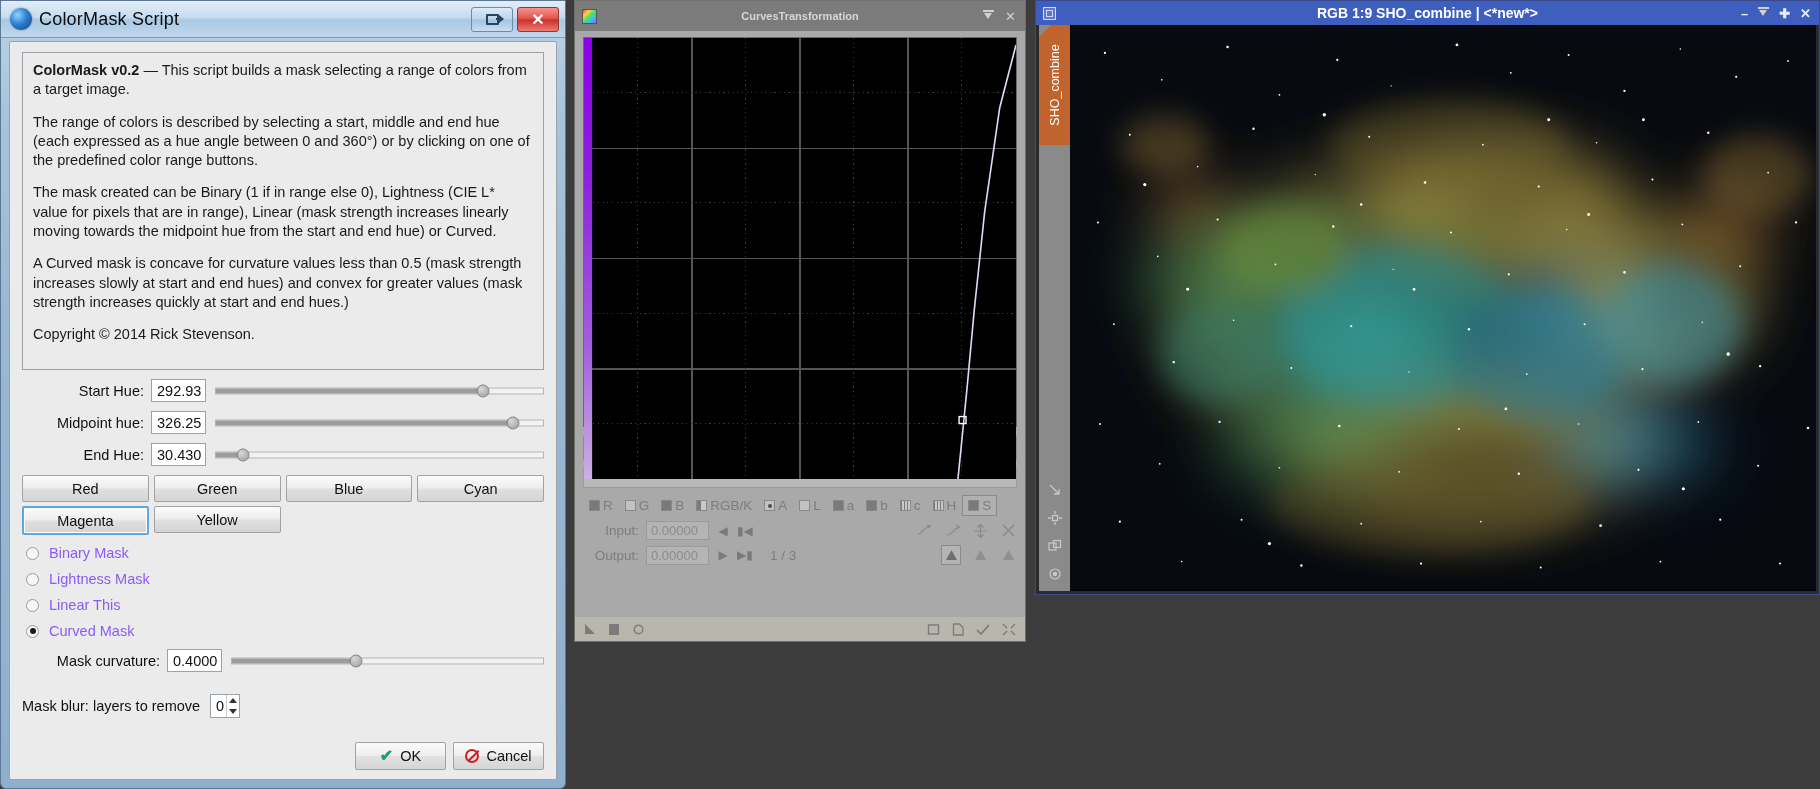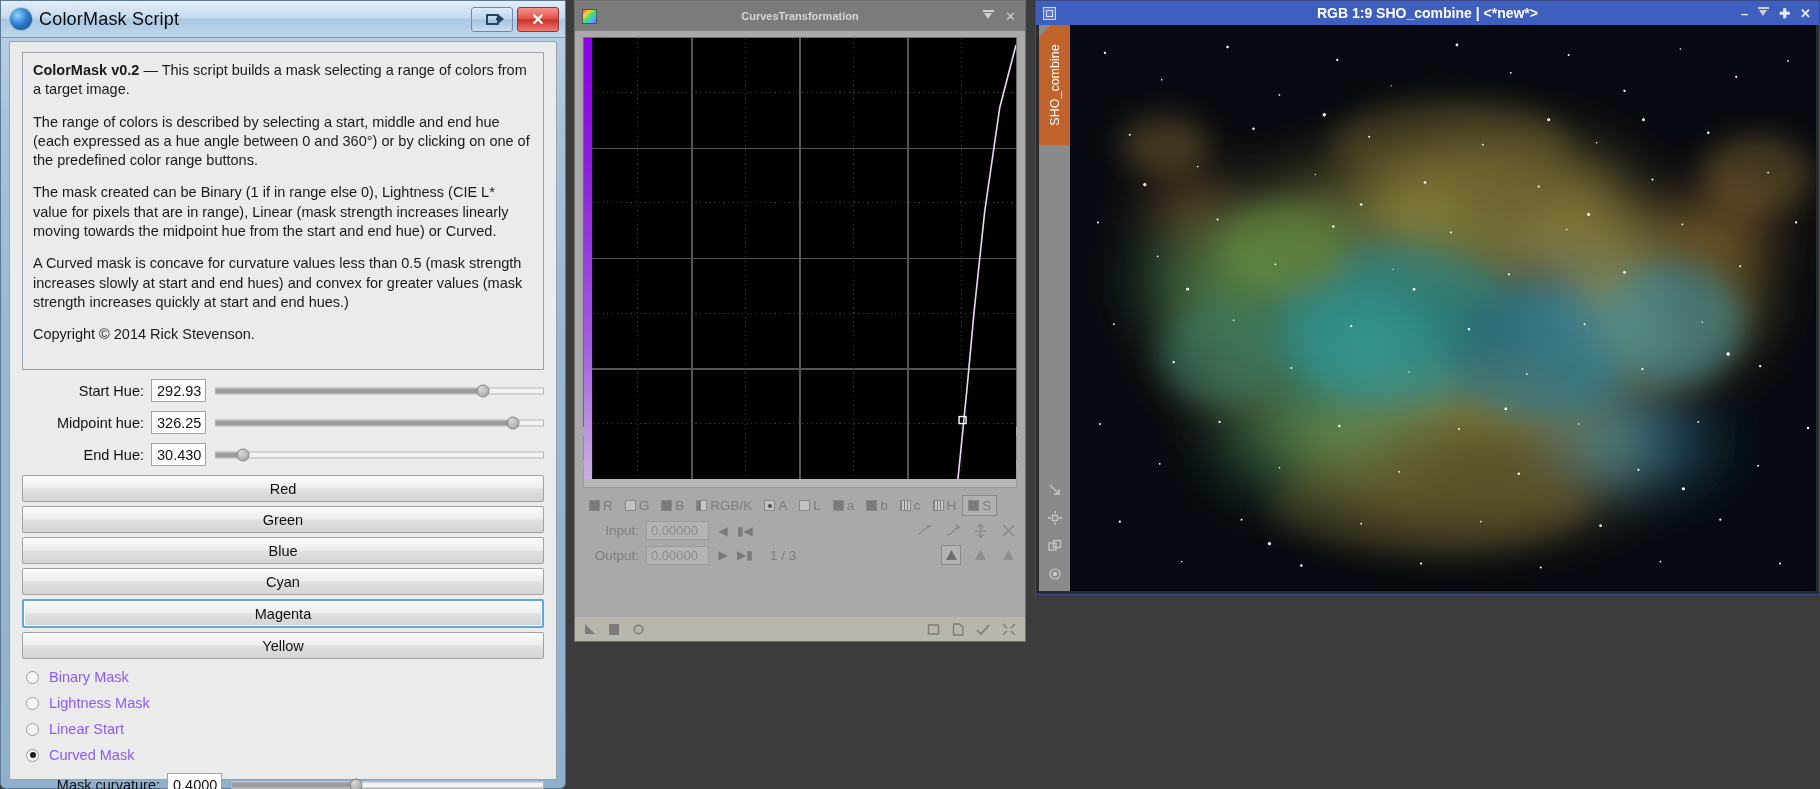--- a/index.html
+++ b/index.html
@@ -112,21 +112,21 @@
     position:absolute;left:1px;top:50%;transform:translateY(-50%);
     height:5px;background:#9c9c9c;
   }
   .slider .knob{
     position:absolute;top:50%;transform:translate(-50%,-50%);
     width:13px;height:13px;border-radius:50%;
     background:radial-gradient(circle at 35% 30%,#d9d9d9,#9b9b9b);
     border:1px solid #7d7d7d;box-sizing:border-box;
   }
 
-  .btn-grid{margin-top:9px;display:grid;grid-template-columns:1fr;gap:4px 5px;}
+  .btn-grid{margin-top:9px;display:grid;grid-template-columns:1fr 1fr 1fr 1fr;gap:4px 5px;}
   .colorbtn{
     height:25px;border:1px solid #a2a2a2;border-radius:2px;
     background:linear-gradient(to bottom,#fbfbfb 0%,#ededed 48%,#e0e0e0 52%,#d4d4d4 100%);
     font-size:14.5px;color:#111;display:flex;align-items:center;justify-content:center;
     cursor:pointer;
   }
   .colorbtn.sel{border:2px solid #5ea7e0;box-shadow:inset 0 0 0 1px #fff;}
 
   .radio-row{display:flex;align-items:center;margin-top:10px;cursor:pointer;}
   .radio-row:first-of-type{margin-top:16px;}
@@ -386,21 +386,21 @@
     <div class="radio-row">
       <span class="radio"></span>
       <span class="radio-label">Binary Mask</span>
     </div>
     <div class="radio-row">
       <span class="radio"></span>
       <span class="radio-label">Lightness Mask</span>
     </div>
     <div class="radio-row">
       <span class="radio"></span>
-      <span class="radio-label">Linear Start</span>
+      <span class="radio-label">Linear This</span>
     </div>
     <div class="radio-row">
       <span class="radio on"></span>
       <span class="radio-label">Curved Mask</span>
     </div>
 
     <div class="slider-row" id="curvature-row">
       <div class="slider-label">Mask curvature:</div>
       <div class="num-field">0.4000</div>
       <div class="slider">

